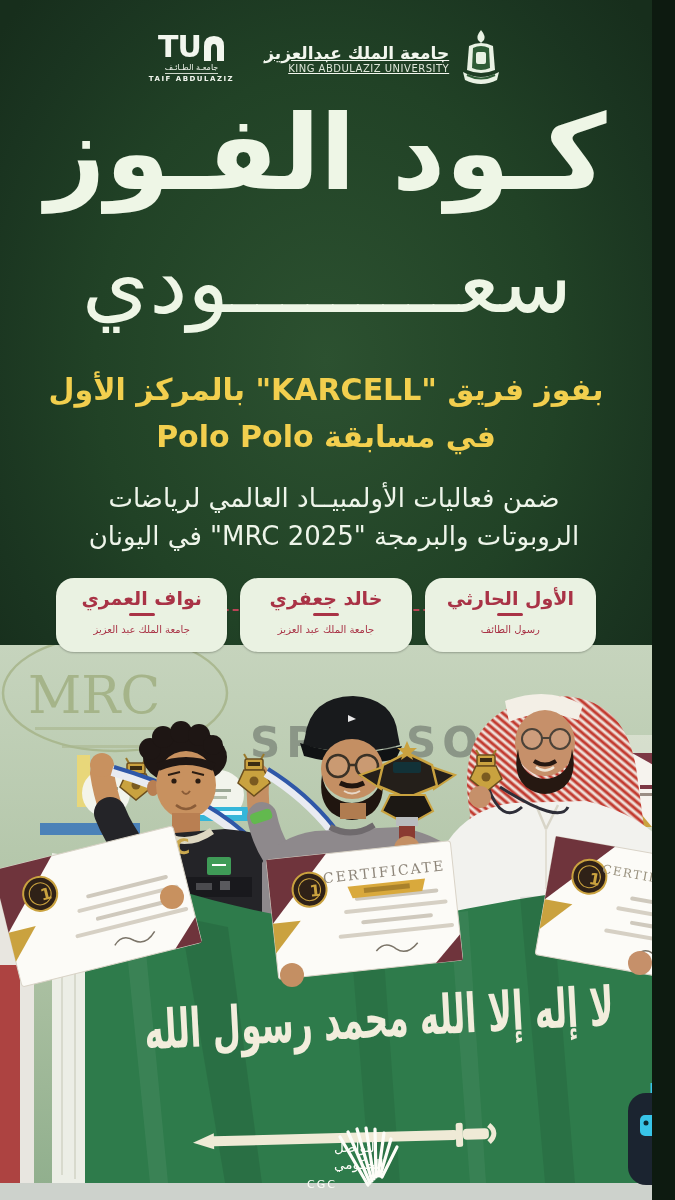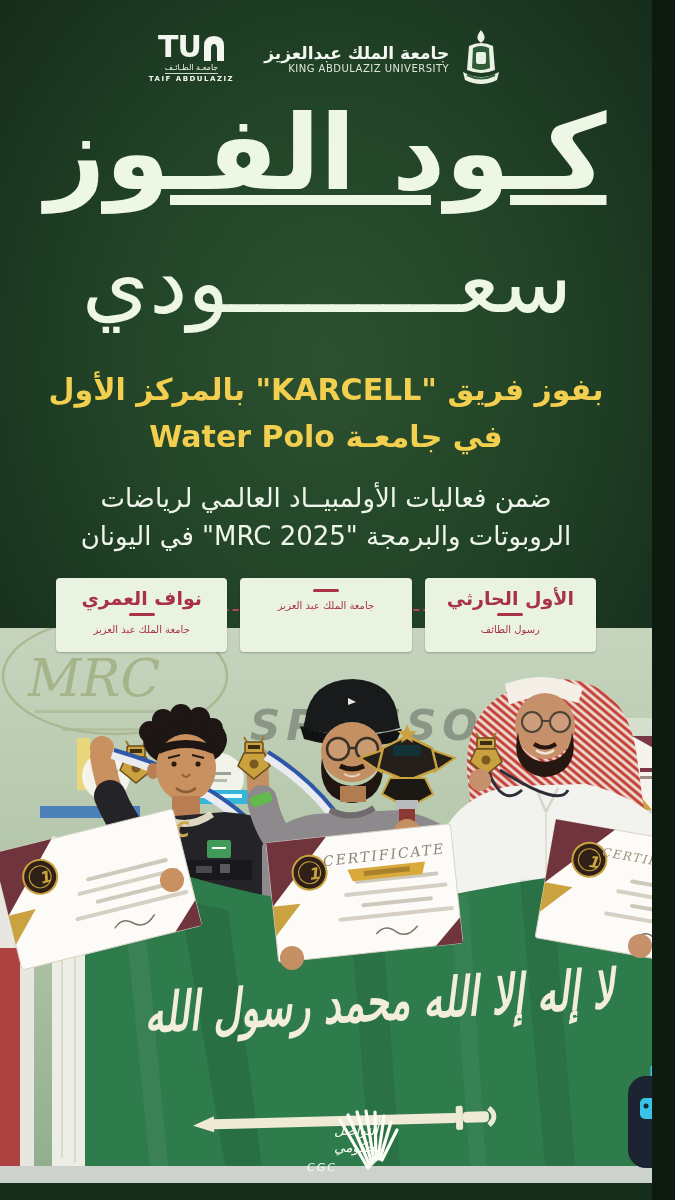--- a/index.html
+++ b/index.html
@@ -8,42 +8,42 @@
     background:radial-gradient(ellipse 420px 520px at 50% 30%, #2c5130 0%, #214226 55%, #1a3420 85%, #172e1c 100%);
     font-family:"DejaVu Sans", sans-serif;
   }
   
   .logos{position:absolute;top:30px;left:0;width:100%;display:flex;justify-content:center;align-items:center;gap:30px;}
   .tu{display:flex;flex-direction:column;align-items:center;color:#f2f6ee;}
   .tu-mark{display:flex;align-items:flex-end;gap:2px;font-weight:bold;font-size:30px;line-height:28px;letter-spacing:-1px;}
   .tu-ar{font-size:8px;margin-top:2px;border-bottom:1px solid #cfd8cc;padding-bottom:1px;}
   .tu-en{font-size:7px;letter-spacing:1.5px;margin-top:1px;font-weight:bold;}
   .kau{display:flex;align-items:center;gap:10px;}
-  .kau-text{text-align:right;color:#f2f6ee;direction:rtl;}
+  .kau-text{text-align:right;color:#f2f6ee;direction:rtl;text-decoration:underline;}
   .kau-ar{font-size:17px;font-weight:bold;line-height:20px;}
   .kau-en{font-size:10px;letter-spacing:.5px;color:#dfe7da;}
   
   .title-1{position:absolute;top:78px;left:0;width:100%;margin:0;text-align:center;direction:rtl;
-    color:#eef6e6;font-size:104px;line-height:150px;font-weight:bold;text-decoration:underline;}
+    color:#eef6e6;font-size:104px;line-height:150px;font-weight:bold;}
   .title-2{position:absolute;top:226px;left:0;width:100%;margin:1px;text-align:center;direction:rtl;
     color:#eef6e6;font-size:86px;line-height:110px;font-weight:normal;}
   .subtitle{position:absolute;top:366px;left:0;width:100%;text-align:center;direction:rtl;
     color:#f2cf4e;font-size:30px;line-height:47px;font-weight:bold;}
-  .desc{position:absolute;top:479px;left:0;width:100%;text-align:center;direction:rtl;
+  .desc{position:absolute;top:479px;left:8px;width:100%;text-align:center;direction:rtl;
     color:#eef5ea;font-size:26px;line-height:38px;}
   
   .winners{position:absolute;top:578px;left:56px;right:56px;height:74px;display:flex;direction:rtl;gap:13px;}
   .dash-line{position:absolute;top:31px;left:6px;right:6px;border-top:2px dashed #bb4356;z-index:0;}
-  .wcard{flex:1;position:relative;z-index:1;background:#eaf2e2;border-radius:4px;text-align:center;
+  .wcard{flex:1;position:relative;z-index:1;background:#eaf2e2;border-radius:18px;text-align:center;
     padding:8px 4px 9px;color:#a93346;direction:rtl;box-shadow:0 1px 2px rgba(0,0,0,.25);}
   .wname{font-size:19px;font-weight:bold;line-height:24px;}
   .wrule{width:26px;height:3px;background:#a93346;border-radius:2px;margin:3px auto 5px;}
   .wuniv{font-size:10px;font-weight:normal;line-height:18px;}
   
-  .photo{position:absolute;top:628px;left:0;width:675px;height:555px;font-style:italic;}
+  .photo{position:absolute;top:645px;left:0;width:675px;height:555px;}
   .photo svg{display:block;}
 </style>
 </head>
 <body>
 
 <div class="poster">
 
   <div class="logos">
     <div class="tu">
       <div class="tu-mark">
@@ -71,36 +71,37 @@
         <path d="M8,45 Q22,52 36,45" stroke="#2f5c36" stroke-width="2" fill="none"></path>
       </svg>
     </div>
   </div>
 
   <h1 class="title-1">كـود الفـوز</h1>
   <h2 class="title-2">سعـــــــــودي</h2>
 
   <div class="subtitle">
     <div>بفوز فريق "KARCELL" بالمركز الأول</div>
-    <div>في جامعـة Water Polo</div>
+    <div>في مسابقة Polo Polo</div>
   </div>
 
   <div class="desc">
     <div>ضمن فعاليات الأولمبيــاد العالمي لرياضات</div>
     <div>الروبوتات والبرمجة "MRC 2025" في اليونان</div>
   </div>
 
   <div class="winners">
     <div class="dash-line"></div>
     <div class="wcard">
       <div class="wname">الأول الحارثي</div>
       <div class="wrule"></div>
       <div class="wuniv">رسول الطائف</div>
     </div>
     <div class="wcard">
+      <div class="wname">خالد جعفري</div>
       <div class="wrule"></div>
       <div class="wuniv">جامعة الملك عبد العزيز</div>
     </div>
     <div class="wcard">
       <div class="wname">نواف العمري</div>
       <div class="wrule"></div>
       <div class="wuniv">جامعة الملك عبد العزيز</div>
     </div>
   </div>
 

